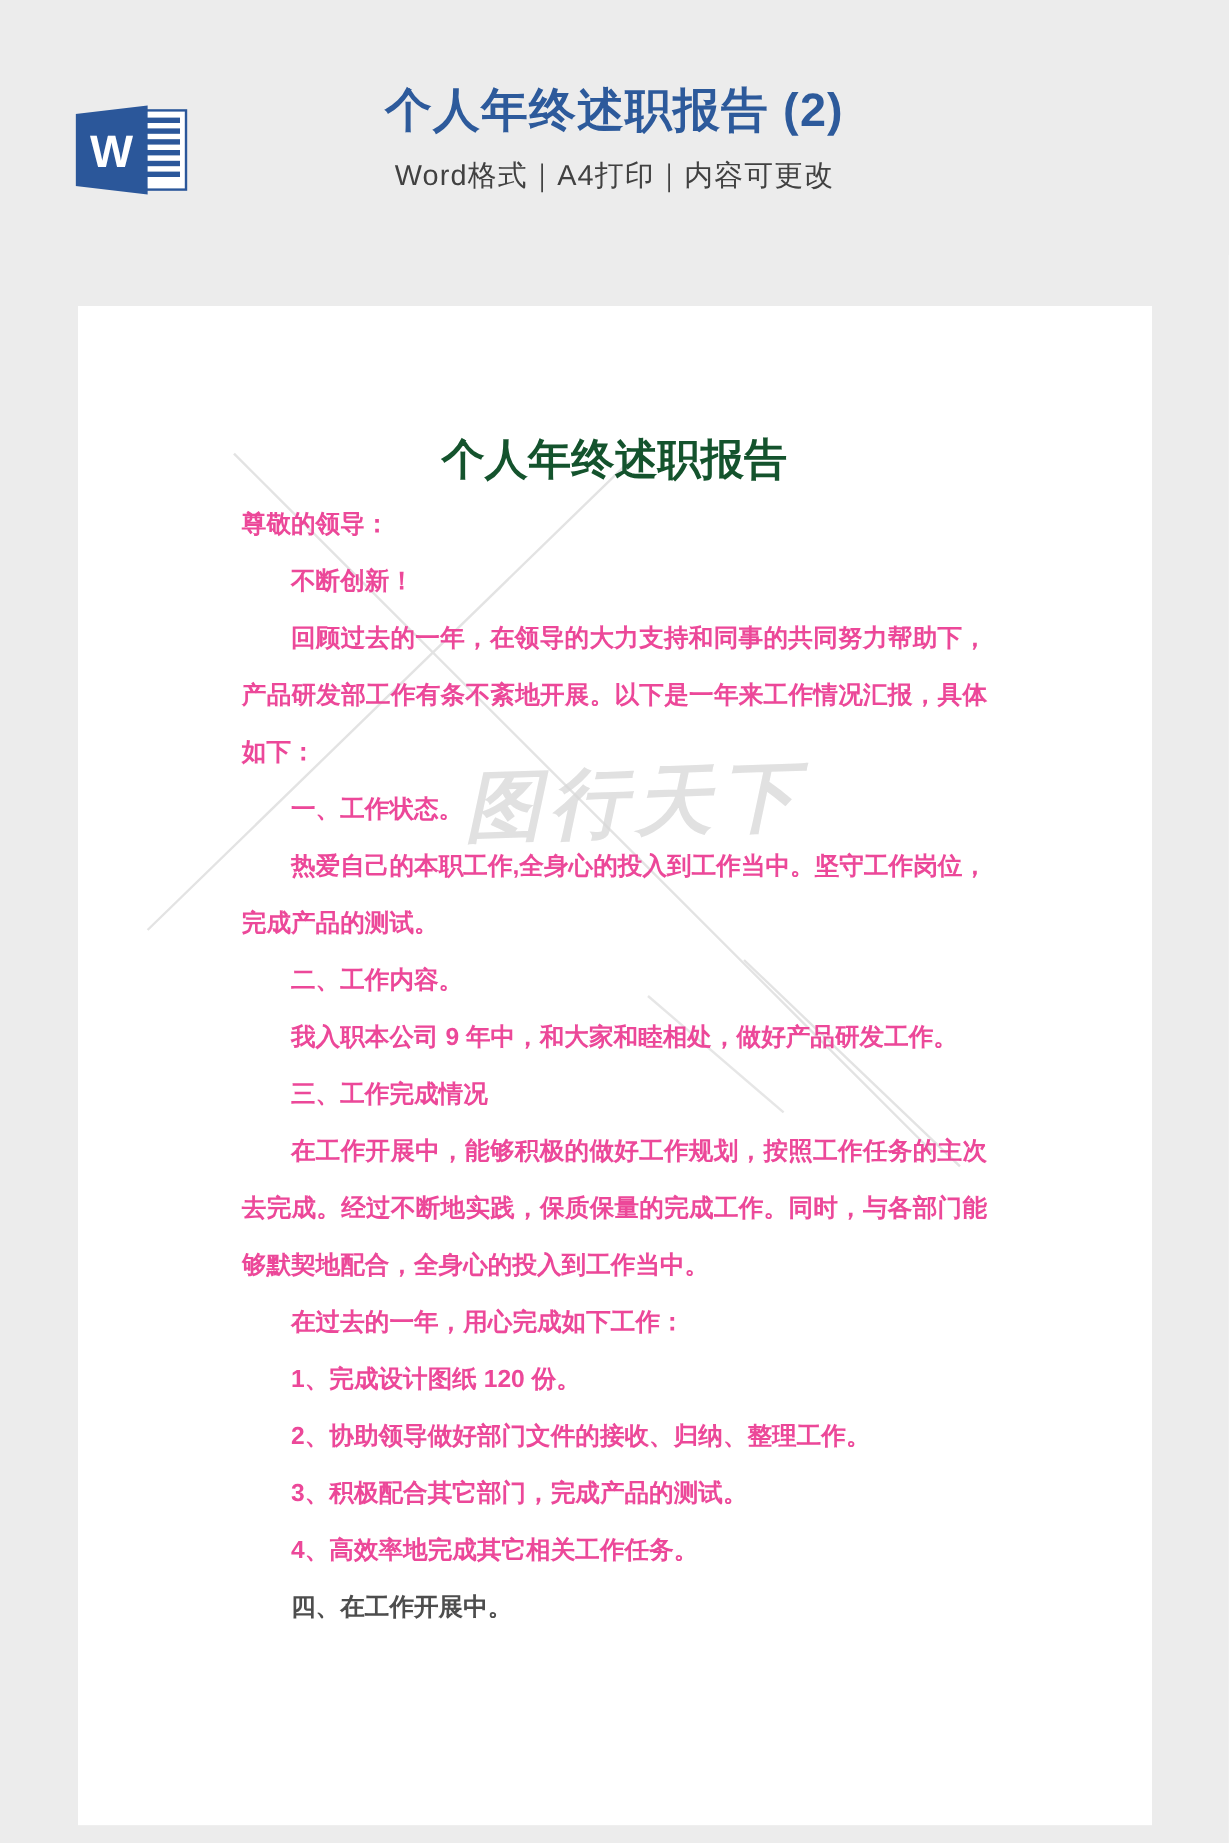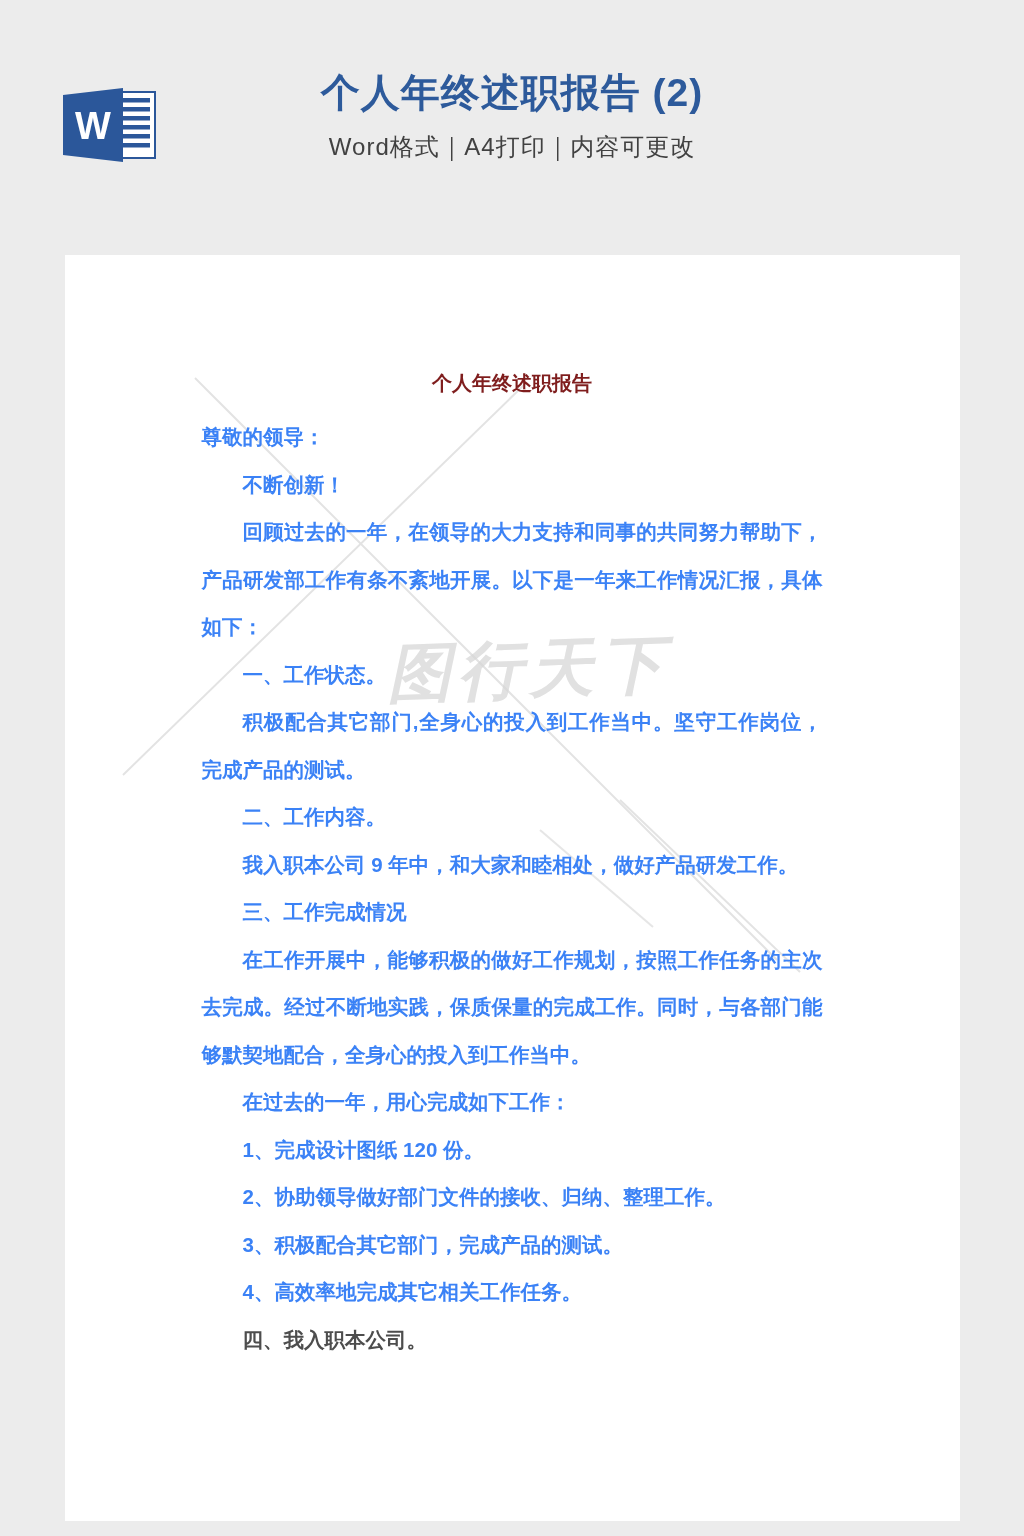--- a/index.html
+++ b/index.html
@@ -80,35 +80,35 @@
     white-space: nowrap;
   }
   .doc-content {
     position: relative;
     z-index: 1;
   }
   .doc-title {
     margin: 0;
     padding-top: 108px;
     text-align: center;
-    font-size: 20px;
+    font-size: 36px;
     line-height: 40px;
     font-weight: 700;
-    color: #7f1d1d;
+    color: #14532d;
   }
   .doc-lines {
     margin-top: 10px;
     padding: 0 137px;
   }
   .doc-line {
     height: 47.5px;
     line-height: 47.5px;
     font-size: 20.5px;
     font-weight: 700;
-    color: #3b82f6;
+    color: #ec4899;
     white-space: nowrap;
   }
   .doc-line.fill {
     white-space: normal;
     text-align: justify;
     text-align-last: justify;
   }
   .doc-line.indent {
     text-indent: 41px;
   }
@@ -155,29 +155,29 @@
   <div class="doc-content">
     <h1 class="doc-title">个人年终述职报告</h1>
     <div class="doc-lines" id="doc-lines">
 
     <div class="doc-line">尊敬的领导：</div>
         <div class="doc-line indent">不断创新！</div>
         <div class="doc-line indent fill">回顾过去的一年，在领导的大力支持和同事的共同努力帮助下，</div>
         <div class="doc-line fill">产品研发部工作有条不紊地开展。以下是一年来工作情况汇报，具体</div>
         <div class="doc-line">如下：</div>
         <div class="doc-line indent">一、工作状态。</div>
-        <div class="doc-line indent fill">积极配合其它部门,全身心的投入到工作当中。坚守工作岗位，</div>
+        <div class="doc-line indent fill">热爱自己的本职工作,全身心的投入到工作当中。坚守工作岗位，</div>
         <div class="doc-line">完成产品的测试。</div>
         <div class="doc-line indent">二、工作内容。</div>
         <div class="doc-line indent">我入职本公司 9 年中，和大家和睦相处，做好产品研发工作。</div>
         <div class="doc-line indent">三、工作完成情况</div>
         <div class="doc-line indent fill">在工作开展中，能够积极的做好工作规划，按照工作任务的主次</div>
         <div class="doc-line fill">去完成。经过不断地实践，保质保量的完成工作。同时，与各部门能</div>
         <div class="doc-line">够默契地配合，全身心的投入到工作当中。</div>
         <div class="doc-line indent">在过去的一年，用心完成如下工作：</div>
         <div class="doc-line indent">1、完成设计图纸 120 份。</div>
         <div class="doc-line indent">2、协助领导做好部门文件的接收、归纳、整理工作。</div>
         <div class="doc-line indent">3、积极配合其它部门，完成产品的测试。</div>
         <div class="doc-line indent">4、高效率地完成其它相关工作任务。</div>
-        <div class="doc-line indent muted">四、我入职本公司。</div>
+        <div class="doc-line indent muted">四、在工作开展中。</div>
       </div>
   </div>
 </div>
 
 </body></html>

